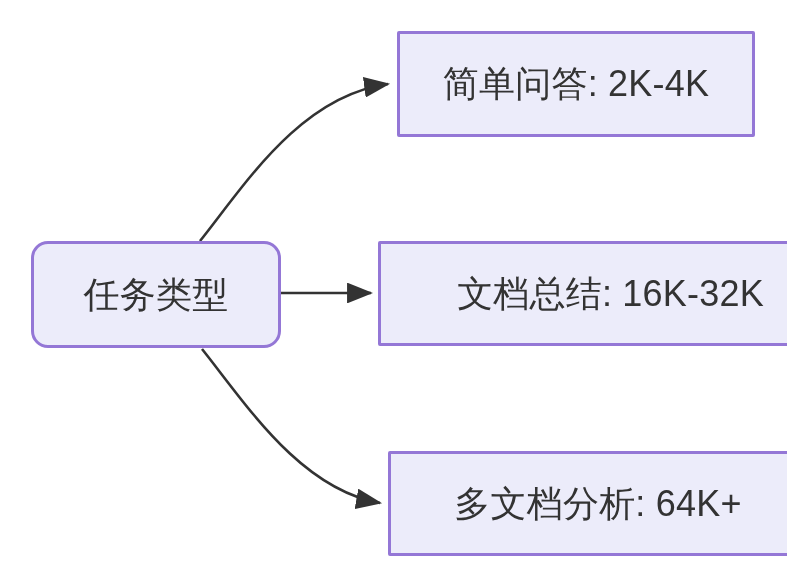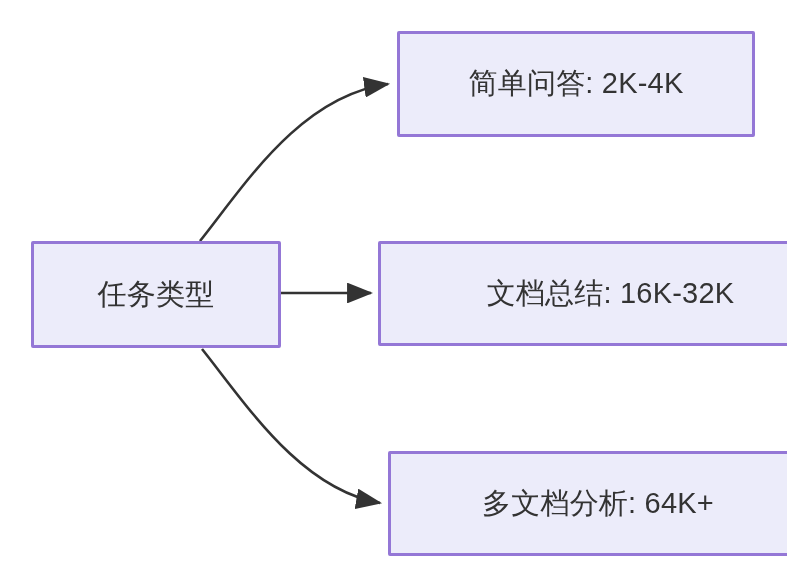--- a/index.html
+++ b/index.html
@@ -28,33 +28,34 @@
   .node {
     position: absolute;
     box-sizing: border-box;
     display: flex;
     align-items: center;
     justify-content: center;
     background: #ececfa;
     border: 3px solid #9477d6;
     border-radius: 2px;
     color: #333333;
-    font-size: 29px;
+    font-size: 36px;
     line-height: 1.1;
     letter-spacing: 0.2px;
     white-space: nowrap;
   }
   .node-label {
     display: block;
   }
   #node-root {
     left: 31px;
     top: 241px;
     width: 250px;
     height: 107px;
+    border-radius: 17px;
   }
   #node-simple-qa {
     left: 397px;
     top: 31px;
     width: 358px;
     height: 106px;
   }
   #node-doc-summary {
     left: 378px;
     top: 241px;

